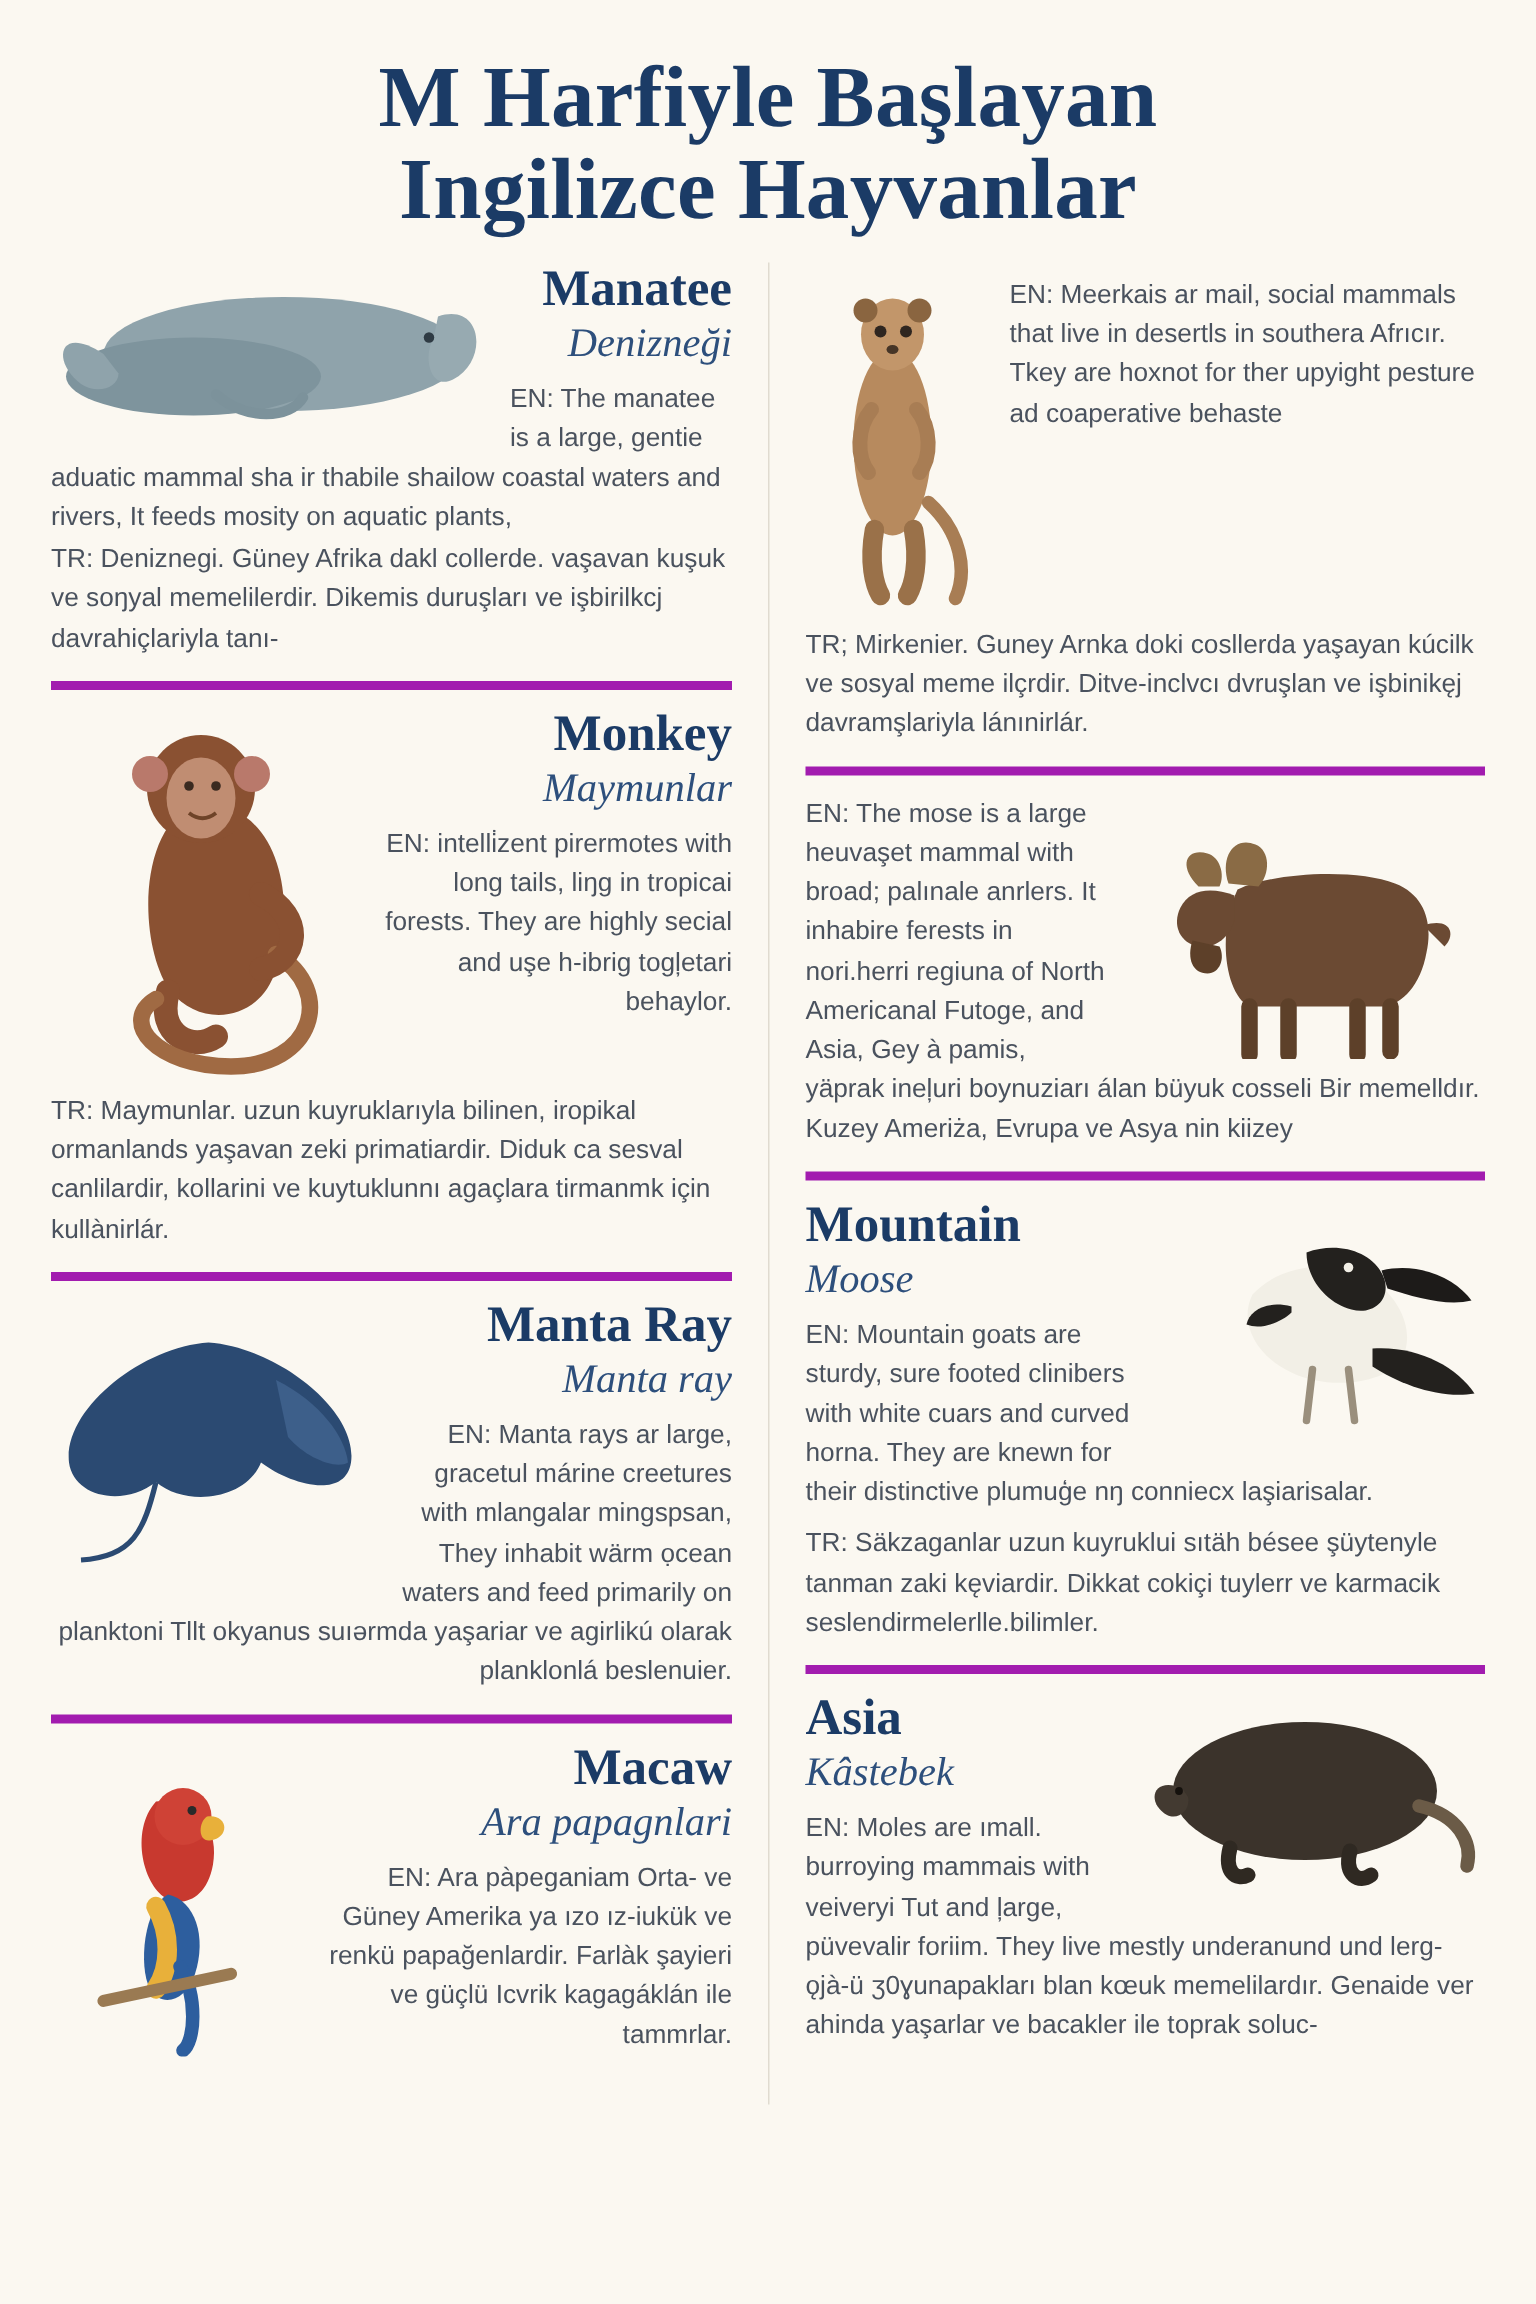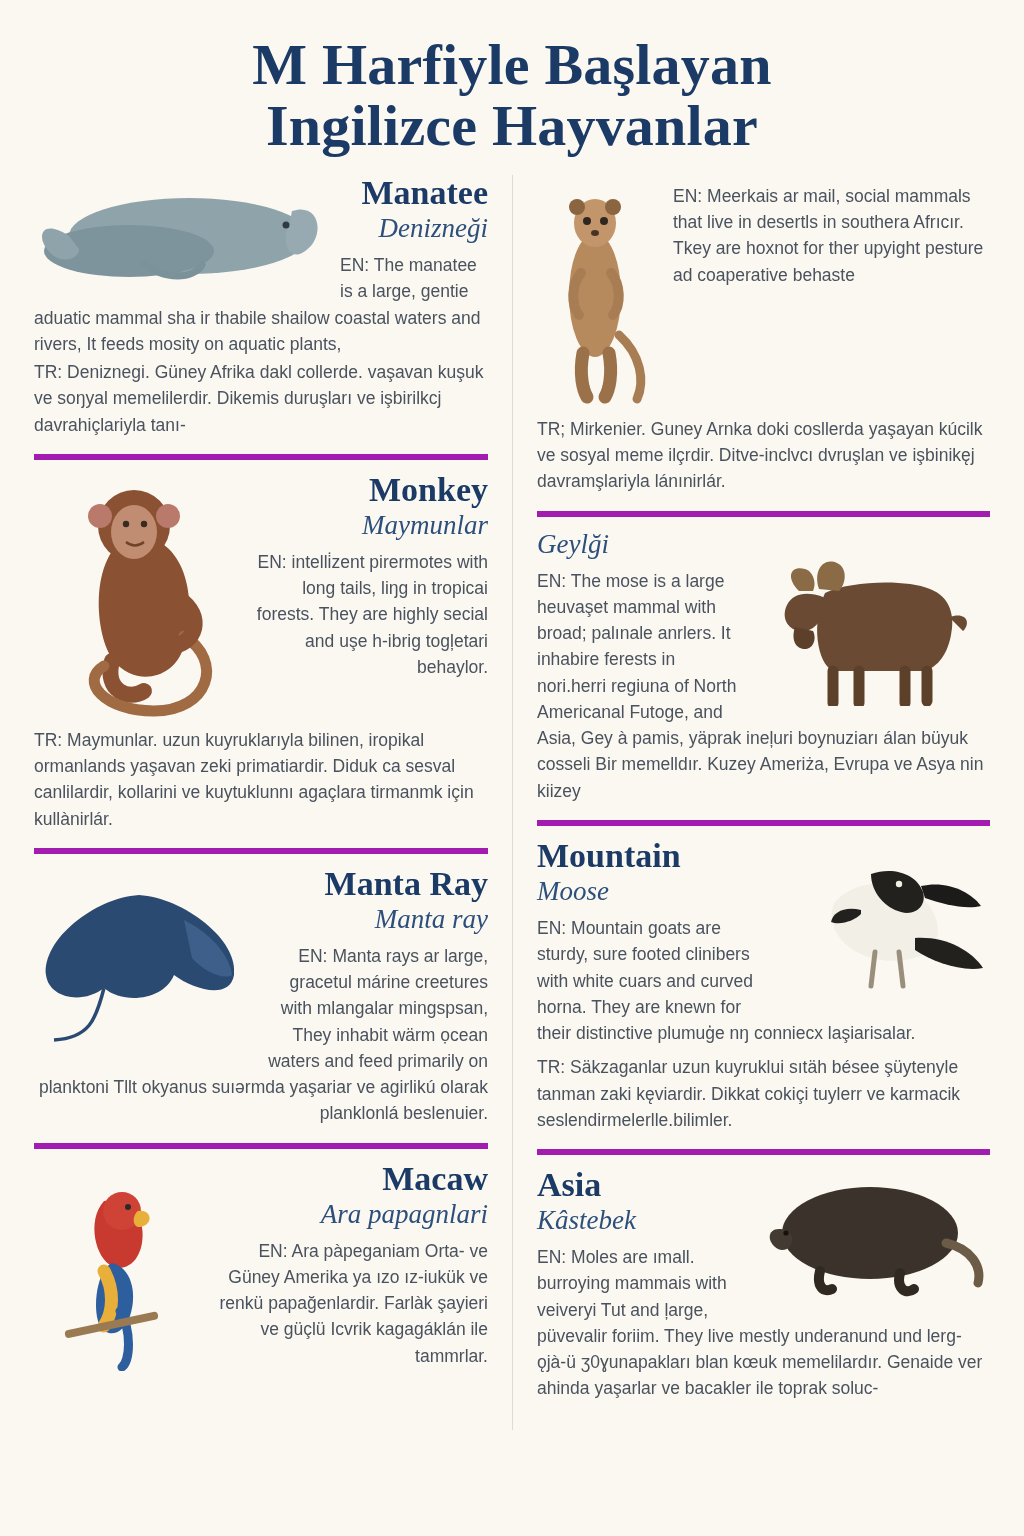--- a/index.html
+++ b/index.html
@@ -226,21 +226,20 @@
             <path d="M70 62 C95 50 150 48 175 58 C196 66 200 86 196 104 C192 126 180 138 168 140 L78 140 C62 132 56 92 70 62 Z" fill="#6b4a33"></path>
             <path d="M68 66 C52 60 38 62 32 74 C26 86 32 98 44 100 C56 102 66 92 68 82 Z" fill="#6b4a33"></path>
             <path d="M40 96 C36 108 40 118 50 118 C58 118 62 108 58 100 Z" fill="#5d4029"></path>
             <path d="M44 60 C30 46 36 34 50 38 C58 40 62 52 58 60 Z" fill="#8a6b45"></path>
             <path d="M64 58 C58 40 68 26 82 32 C92 36 92 52 84 60 Z" fill="#8a6b45"></path>
             <path d="M78 140 L78 172 M104 140 L104 172 M150 140 L150 172 M172 140 L172 170" stroke="#5d4029" stroke-width="11" stroke-linecap="round"></path>
             <path d="M194 86 C212 80 216 92 208 100" fill="#6b4a33"></path>
           </svg>
         </div>
         <div class="head-left txt-left">
-          <div class="tr-name">Geylği</div>
         </div>
         <div class="desc">
           <p><span class="lbl">EN:</span>
           <span>The mose is a large heuvaşet mammal with broad; palınale anrlers. It inhabire ferests in nori.herri regiuna of North Americanal Futoge, and Asia, Gey à pamis, yäprak ineļuri boynuziarı álan büyuk cosseli Bir memelldır. Kuzey Ameriża, Evrupa ve Asya nin kiizey</span></p>
         </div>
       </div>
 
       <div class="entry sep clearfix">
         <div class="art f-right" style="margin-top:2px;">
           <svg width="215" height="160" viewBox="0 0 215 160">

